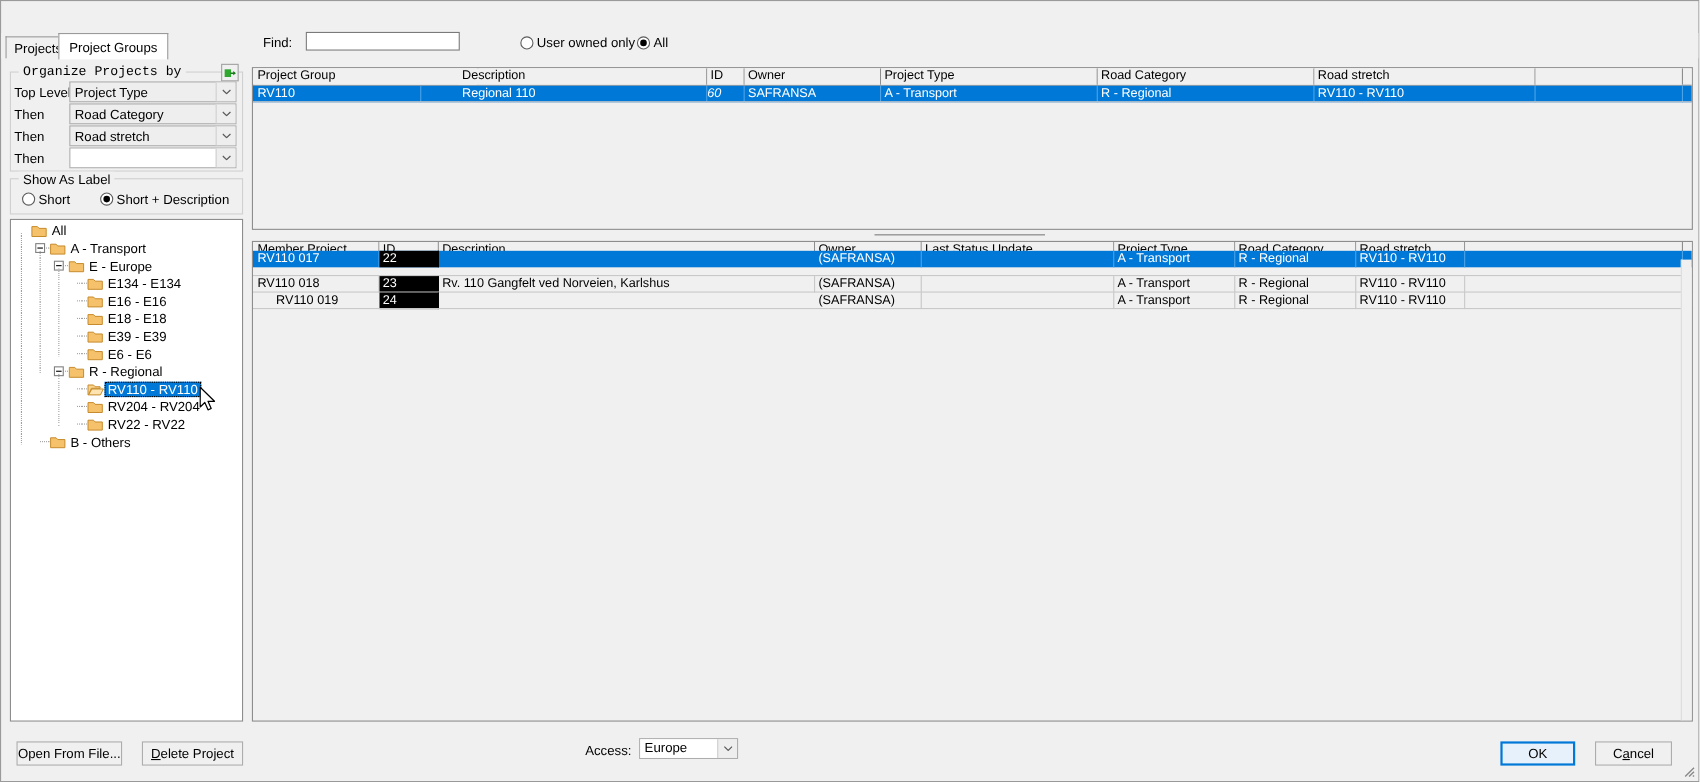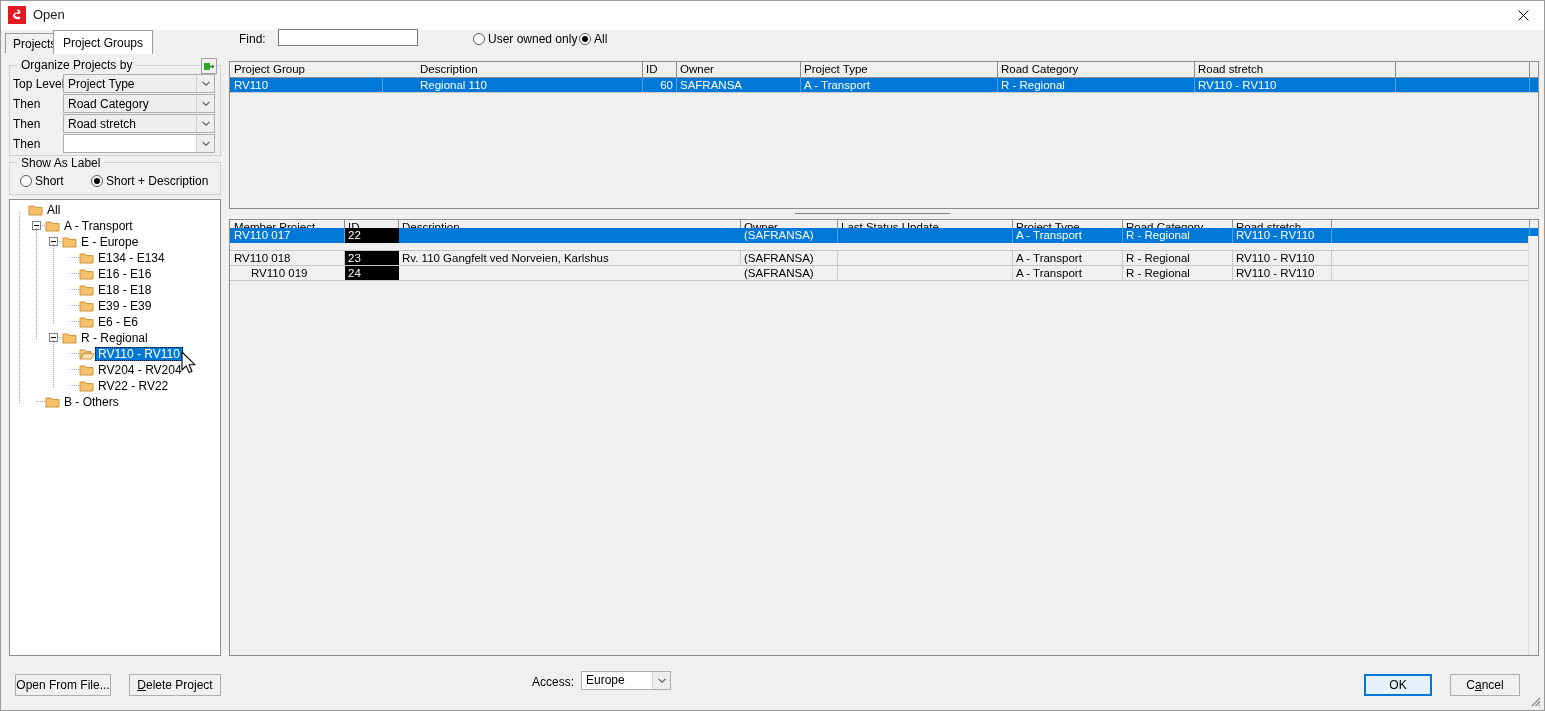--- a/index.html
+++ b/index.html
@@ -145,21 +145,21 @@
     box-sizing: border-box;
   }
   .grp-title {
     position: absolute;
     background: #f0f0f0;
     padding: 0 4px;
     font-size: 12px;
     white-space: nowrap;
   }
   #grp-organize { left: 8px; top: 64px; width: 212px; height: 91px; }
-  #grp-organize-title { left: 16px; top: 57px; }
+  #grp-organize-title { left: 16px; top: 57px; font-family: Liberation Mono, monospace; }
   #grp-label { left: 8px; top: 161px; width: 212px; height: 33px; }
   #grp-label-title { left: 16px; top: 155px; }
 
   .org-row-label {
     position: absolute;
     left: 12px;
     font-size: 12px;
   }
   .combo {
     position: absolute;
@@ -295,21 +295,21 @@
     top: 0;
     height: 15px;
     font-size: 11.5px;
     line-height: 15px;
     padding-left: 3px;
     box-sizing: border-box;
     border-right: 1px solid #c8c8c8;
     white-space: nowrap;
     overflow: hidden;
   }
-  .gcell.num { text-align: right; padding-right: 3px; padding-left: 0; }
+  .gcell.num { padding-right: 3px; padding-left: 0; font-style: italic; }
   .gcell.black { background: #000000; color: #ffffff; border-right: 1px solid #000; }
   .grow.sel .gcell { border-right-color: #4da3e8; }
   .grow.sel .gcell.black { border-right-color: #000; }
   .rowline {
     position: absolute;
     left: 0; width: 100%;
     height: 1px;
     background: #c8c8c8;
   }
 
@@ -372,37 +372,20 @@
     width: 13px; height: 13px;
   }
 
   u { text-decoration: underline; }
 </style>
 </head>
 <body>
 
 <div id="app">
 
-  <div class="titlebar">
-    <div class="title-icon">
-      <svg width="14" height="14" viewBox="0 0 14 14">
-        <path d="M7 1.4 C9.6 1.4 11 3 10.4 4.6 C9.9 6 8.2 6.4 6.9 6.1
-                 C5.3 5.7 4.6 6.8 5.2 7.8 C5.9 9 7.9 9.3 9.3 8.5
-                 L10.6 10.2 C8.3 11.8 5 11.3 3.6 9.2 C2.4 7.4 3.3 5.2 5.4 4.7
-                 C6.9 4.3 8.2 4.8 8.5 4.1 C8.8 3.4 8 2.9 7 2.9 Z" fill="#ffffff"></path>
-        <circle cx="7" cy="7" r="1.5" fill="#e01b24"></circle>
-      </svg>
-    </div>
-    <div class="title-text">Open</div>
-    <div class="close-btn">
-      <svg width="11" height="11" viewBox="0 0 11 11">
-        <path d="M0.6 0.6 L10.4 10.4 M10.4 0.6 L0.6 10.4" stroke="#000" stroke-width="1"></path>
-      </svg>
-    </div>
-  </div>
 
   <div class="tabstrip">
     <div class="tab inactive">Projects</div>
     <div class="tab active">Project Groups</div>
   </div>
 
   <div class="find-label">Find:</div>
   <input class="find-input" type="text" value="" style="">
 
   <div class="radio-wrap" id="rw-user">

